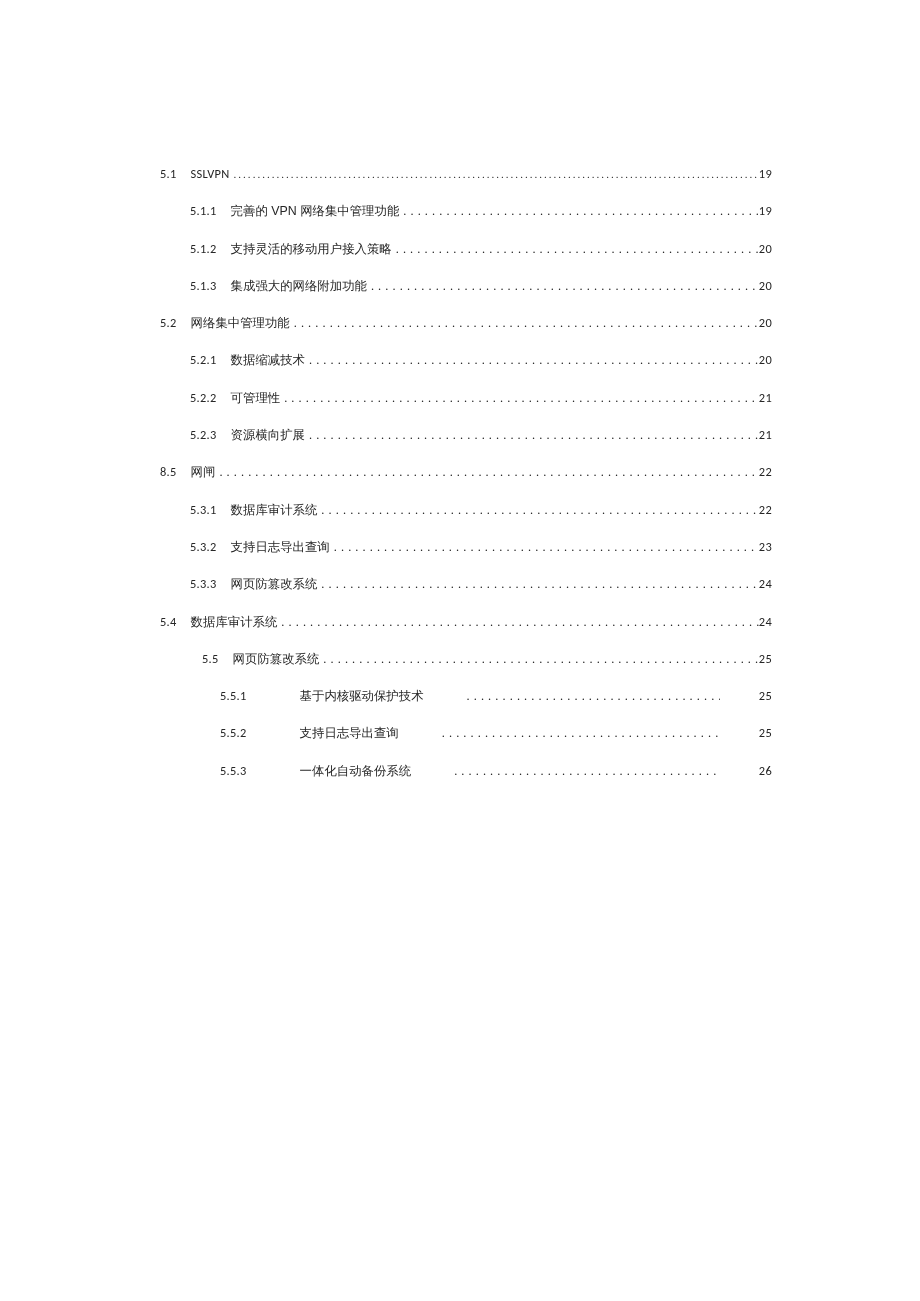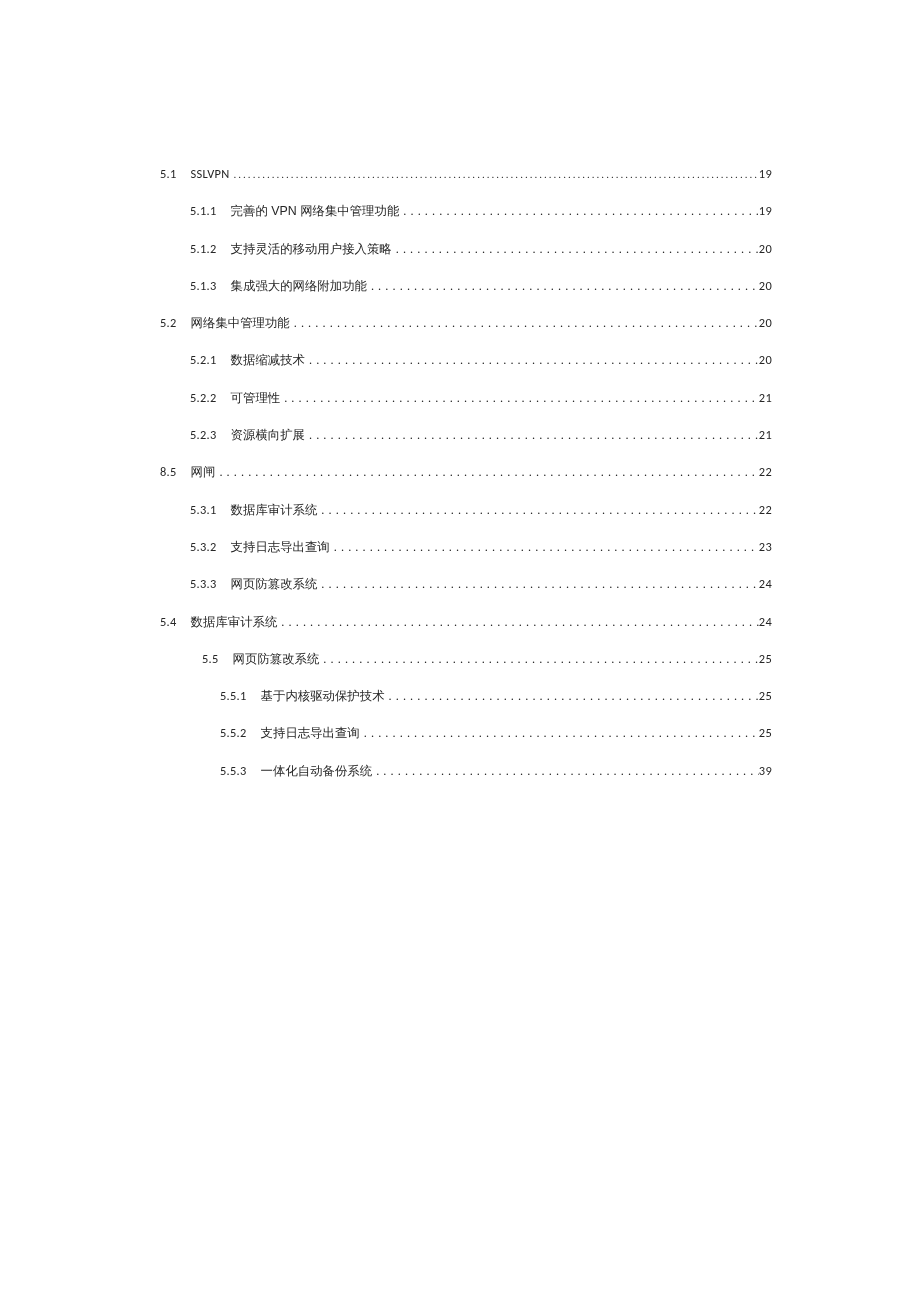--- a/index.html
+++ b/index.html
@@ -26,21 +26,21 @@
       overflow: hidden;
       text-align: left;
       letter-spacing: 0.5px;
       margin-left: 4px;
     }
     .toc-entry .page { flex: 0 0 auto; margin-left: 0; }
 
     .l1 { margin-left: 0; }
     .l2 { margin-left: 30px; }
     .l2b { margin-left: 42px; }
-    .l3b { margin-left: 60px; }
+    .l3b { margin-left: 60px; gap: 39px; }
 
     .latin { font-family: Calibri, Arial, sans-serif; letter-spacing: 0.3px; }
     .thin-dots .dots { letter-spacing: 2.0px; font-size: 11px; color: #2d2d2d; }
     .chi-title { font-family: Liberation Sans, sans-serif; }
   </style>
 </head>
 <body>
 
 <div>
 
@@ -153,16 +153,16 @@
     <span class="label latin">5.5.2</span>
     <span class="title chi-title">支持日志导出查询</span>
     <span class="dots">. . . . . . . . . . . . . . . . . . . . . . . . . . . . . . . . . . . . . . . . . . . . . . . . . . . . . . . . . . . . . . . . . . . . . . . . . . . . . . . . . . . . . . . . . . . . . . . . . . . . . . . . . . . . . . . . . .</span>
     <span class="page latin">25</span>
   </div>
 
   <div class="toc-entry l3b">
     <span class="label latin">5.5.3</span>
     <span class="title chi-title">一体化自动备份系统</span>
     <span class="dots">. . . . . . . . . . . . . . . . . . . . . . . . . . . . . . . . . . . . . . . . . . . . . . . . . . . . . . . . . . . . . . . . . . . . . . . . . . . . . . . . . . . . . . . . . . . . . . . . . . . . . . . . . . . . . . . . . .</span>
-    <span class="page latin">39</span>
+    <span class="page latin">26</span>
   </div>
 
 </div>
 
 </body></html>

